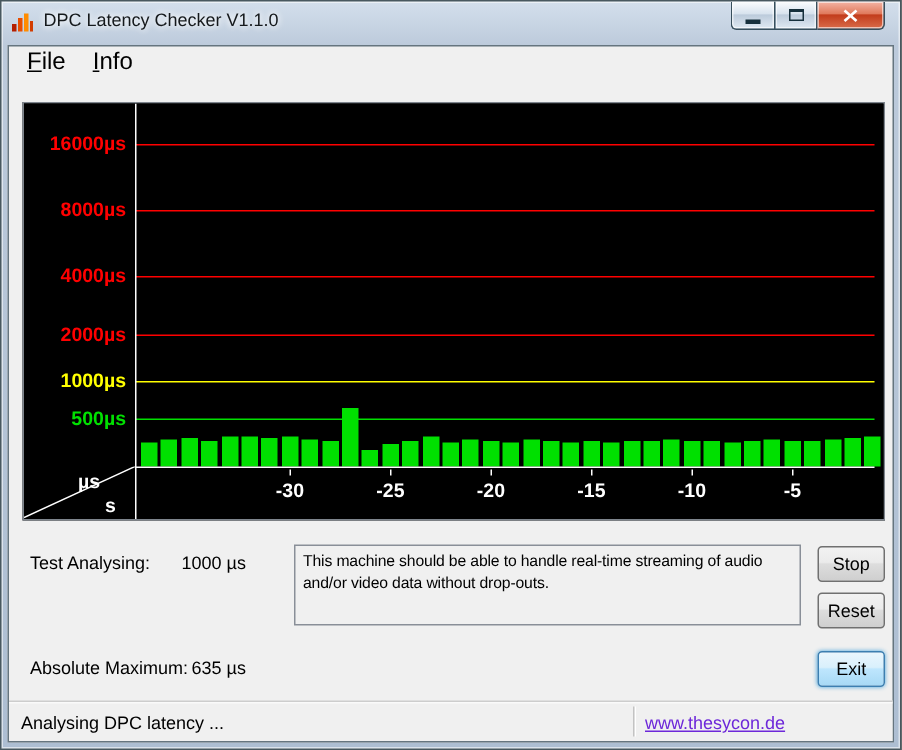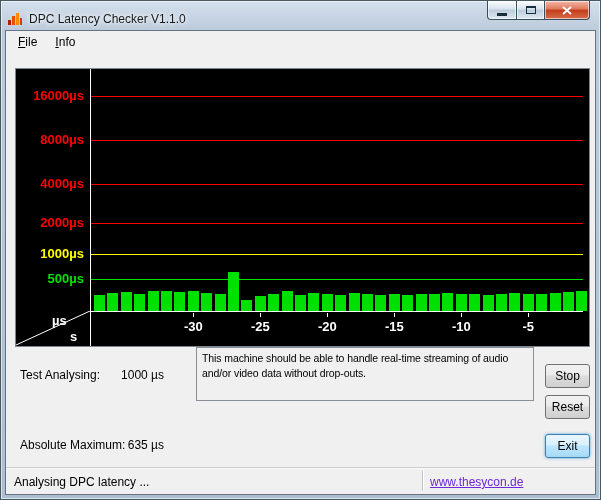--- a/index.html
+++ b/index.html
@@ -7,21 +7,21 @@
 
   .window {
     position:relative; width:601px; height:500px;
     background:linear-gradient(#d3dfec, #bccadb 30px, #adbed2);
     border:1px solid #48585f;
     box-shadow: inset 0 0 0 1px rgba(255,255,255,.55);
     overflow:hidden;
   }
 
   
-  .titlebar { position:absolute; left:6px; top:5px; height:20px; display:flex; align-items:flex-end; gap:6px; }
+  .titlebar { position:absolute; left:6px; top:5px; height:20px; display:flex; align-items:flex-start; gap:6px; }
   .title-text { font-size:12px; color:#15191c; text-shadow:0 0 4px #fff, 0 0 6px #fff; white-space:nowrap; }
   .winbtns { position:absolute; top:0; right:10px; display:flex; height:19px; }
   .winbtn {
     height:19px; border:1px solid #374f5c; border-top:none;
     display:flex; justify-content:center; align-items:center;
     background:linear-gradient(#fbfdfe, #d8e3ee 45%, #bccbdb 50%, #dfe9f2);
     box-shadow: inset 0 0 0 1px rgba(255,255,255,.6);
   }
   .winbtn.min { width:29px; border-right:none; border-radius:0 0 0 4px; }
   .winbtn.max { width:29px; }
@@ -33,37 +33,37 @@
   .glyph-max { width:10px; height:8px; border:1px solid #16303c; border-top:2px solid #16303c; background:transparent; }
 
   
   .client {
     position:absolute; left:4px; right:4px; top:29px; bottom:4px;
     background:#f0f0f0; border:1px solid #65757f;
   }
 
   
   .menubar { position:absolute; left:0; top:0; right:0; height:22px; display:flex; align-items:center; padding-left:3px; }
-  .menu-item { display:inline-block; padding:3px 9px; font-size:12px; color:#000; cursor:default; }
+  .menu-item { display:inline-block; padding:3px 9px; font-size:16px; color:#000; cursor:default; }
   .menu-item::first-letter { text-decoration:underline; }
 
   
   .chart-frame {
     position:absolute; left:9px; top:37px; width:575px; height:279px;
     border:1px solid #7e858d; background:#000;
   }
   .chart-canvas { position:relative; width:573px; height:277px; overflow:hidden; background:#000; }
   .unit { position:absolute; color:#fff; font:bold 13px "Liberation Sans", sans-serif; }
 
   
   .info-row { position:absolute; left:14px; width:170px; height:14px; font-size:12px; color:#000; }
   .info-value { position:absolute; left:82px; width:62px; text-align:right; }
 
   .msg-box {
-    position:absolute; left:190px; top:316px; width:338px; height:54px;
+    position:absolute; left:190px; top:332px; width:338px; height:54px;
     border:1px solid #898f98; background:#f0f0f0;
     font-size:10.5px; letter-spacing:-0.1px; line-height:15px; color:#000;
     padding:3px 5px; white-space:pre-line; overflow:hidden;
   }
 
   .btn {
     position:absolute; left:539px; width:45px; height:24px;
     font-family:"Liberation Sans", sans-serif; font-size:12px; color:#000;
     border:1px solid #707070; border-radius:3px;
     background:linear-gradient(#f2f2f2, #ebebeb 45%, #dddddd 50%, #cfcfcf);

